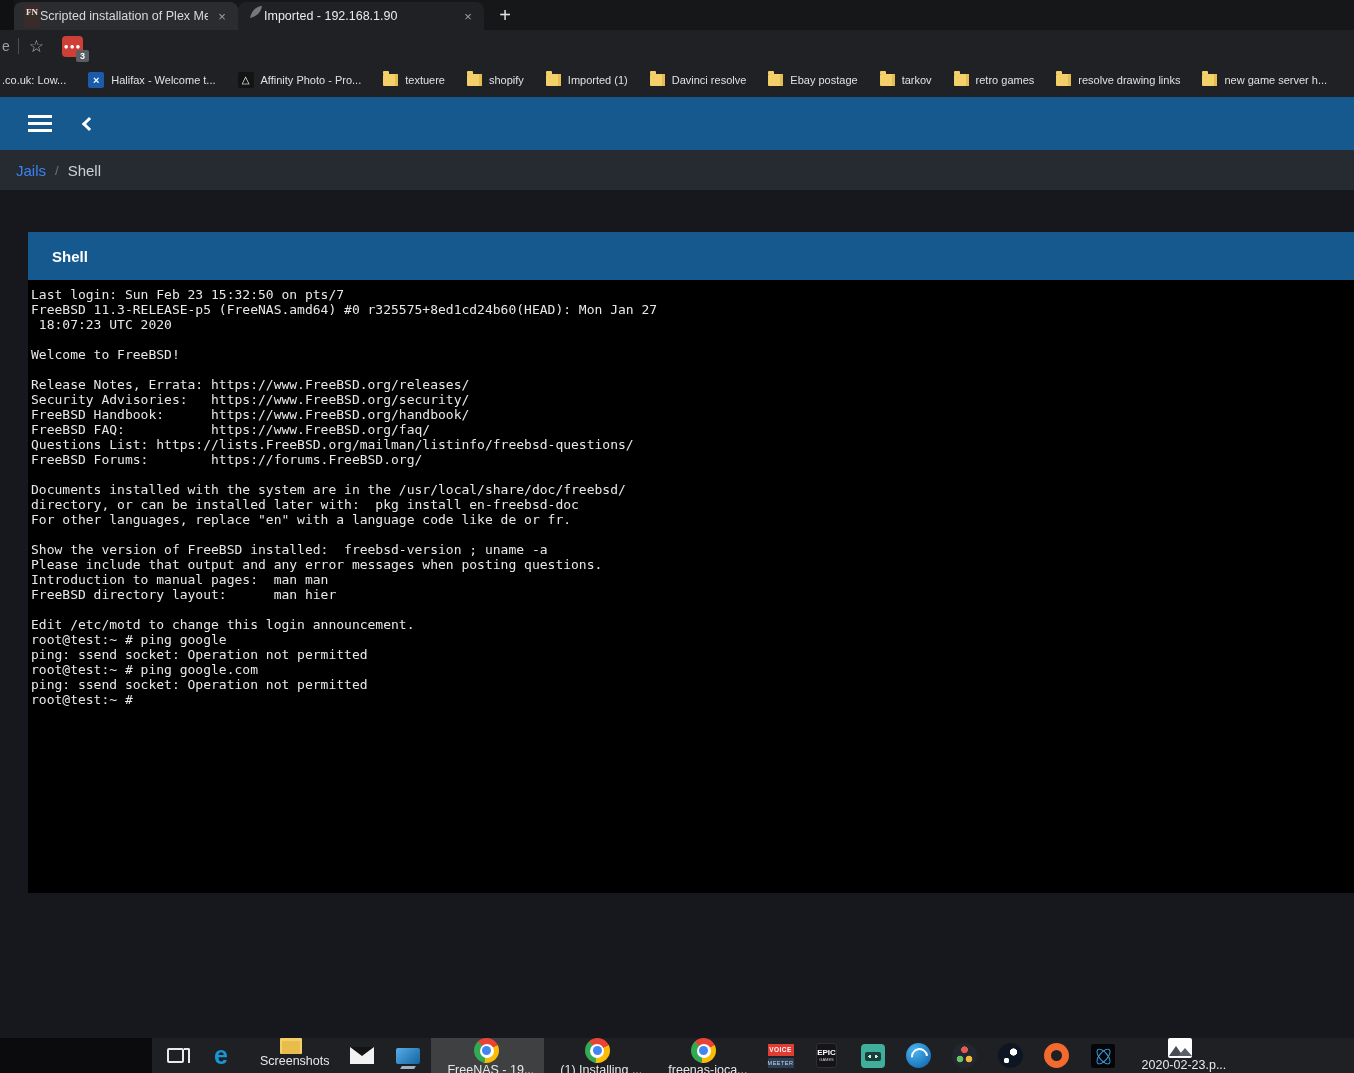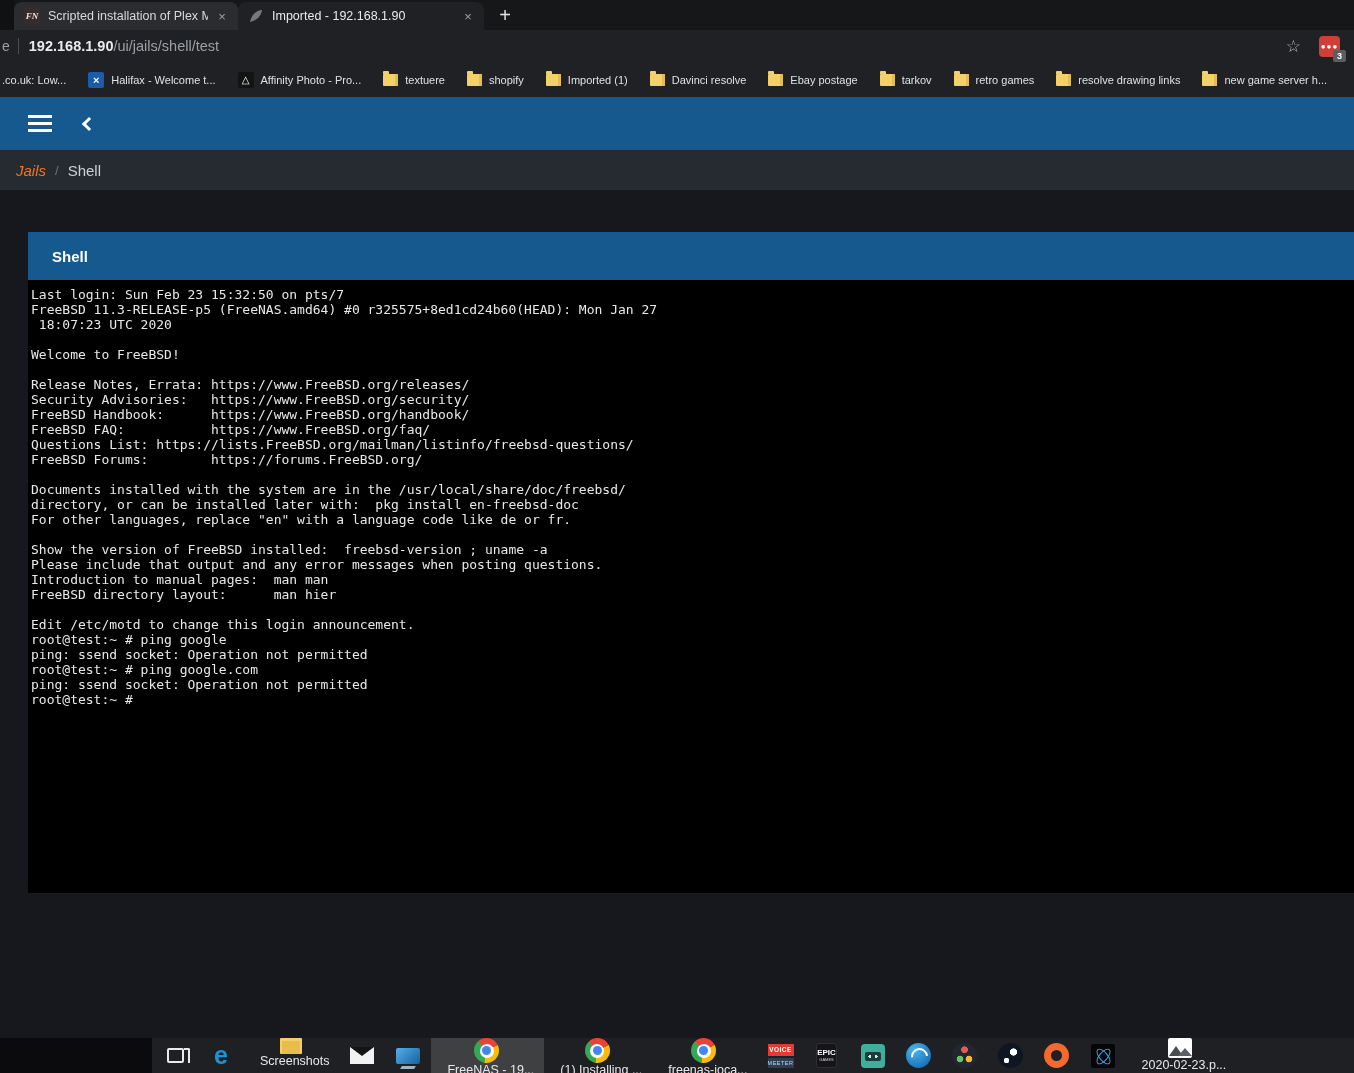--- a/index.html
+++ b/index.html
@@ -15,21 +15,21 @@
     height: 30px; background: #161719;
     display: flex; align-items: flex-end; position: relative;
   }
   .tabstrip-edge { width: 14px; height: 30px; background: #101113; }
   .tab {
     height: 28px; display: flex; align-items: center;
     border-radius: 8px 8px 0 0; padding: 0 8px 0 10px;
   }
   .tab.inactive { background: #2b2c2f; width: 224px; }
   .tab.active   { background: #202124; width: 246px; }
-  .favicon { width: 16px; height: 16px; flex: 0 0 16px; margin-right: 8px; font-style: italic; }
+  .favicon { width: 16px; height: 24px; flex: 0 0 16px; margin-right: 0; }
   .favicon.fn {
     background: #3a2b2b; color: #e8e4e0; font-family: "Liberation Serif", serif;
     font-weight: bold; font-size: 9px; line-height: 16px; text-align: center;
   }
   .tab-title {
     color: #d7d9dc; font-size: 12.5px; white-space: nowrap;
     overflow: hidden; flex: 1;
   }
   .tab.active .tab-title { color: #e8eaed; }
   .tab-close {
@@ -106,21 +106,21 @@
   .back-chevron {
     width: 10px; height: 10px; border-left: 3px solid #fff; border-bottom: 3px solid #fff;
     transform: rotate(45deg);
   }
 
   .breadcrumbbar {
     height: 40px; background: #262b32;
     display: flex; align-items: center; padding-left: 16px;
     font-size: 15px;
   }
-  .crumb-first { color: #f97316; font-style: italic; }
+  .crumb-first { color: #3b82f6; }
   .crumb-sep { color: #6f757c; margin: 0 9px; font-size: 13px; }
   .crumb-last { color: #cdd1d4; }
 
   .main { position: relative; height: 848px; }
   .card {
     position: absolute; left: 28px; right: 0; top: 42px;
     background: #000;
   }
   .card-header {
     height: 48px; background: #16598e; display: flex; align-items: center; padding-left: 24px;
@@ -273,23 +273,20 @@
       </span>
       <span class="tab-title">Imported - 192.168.1.90</span>
       <span class="tab-close">×</span>
     </div>
     <div class="newtab">+</div>
   </div>
 
   <div class="addressbar">
     <span class="addr-frag">e</span>
     <span class="addr-div"></span>
-    <span class="url">
-      <span class="host">192.168.1.90</span><span class="path">/ui/jails/shell/test</span>
-    </span>
     <span class="star-ic">☆</span>
     <span class="ext-ic">
       <span class="ext-dots">●●●</span>
       <span class="ext-badge">3</span>
     </span>
   </div>
 
   <div class="bookmarksbar">
       <div class="bm-item">
         <span class="bm-label">.co.uk: Low...</span>

